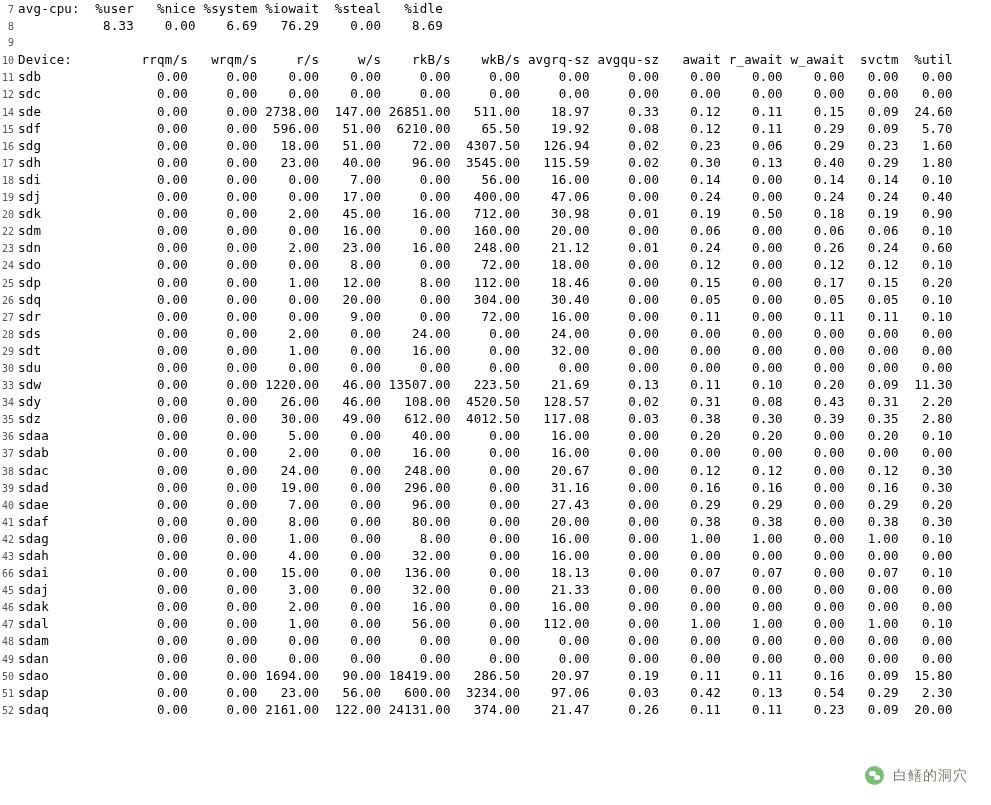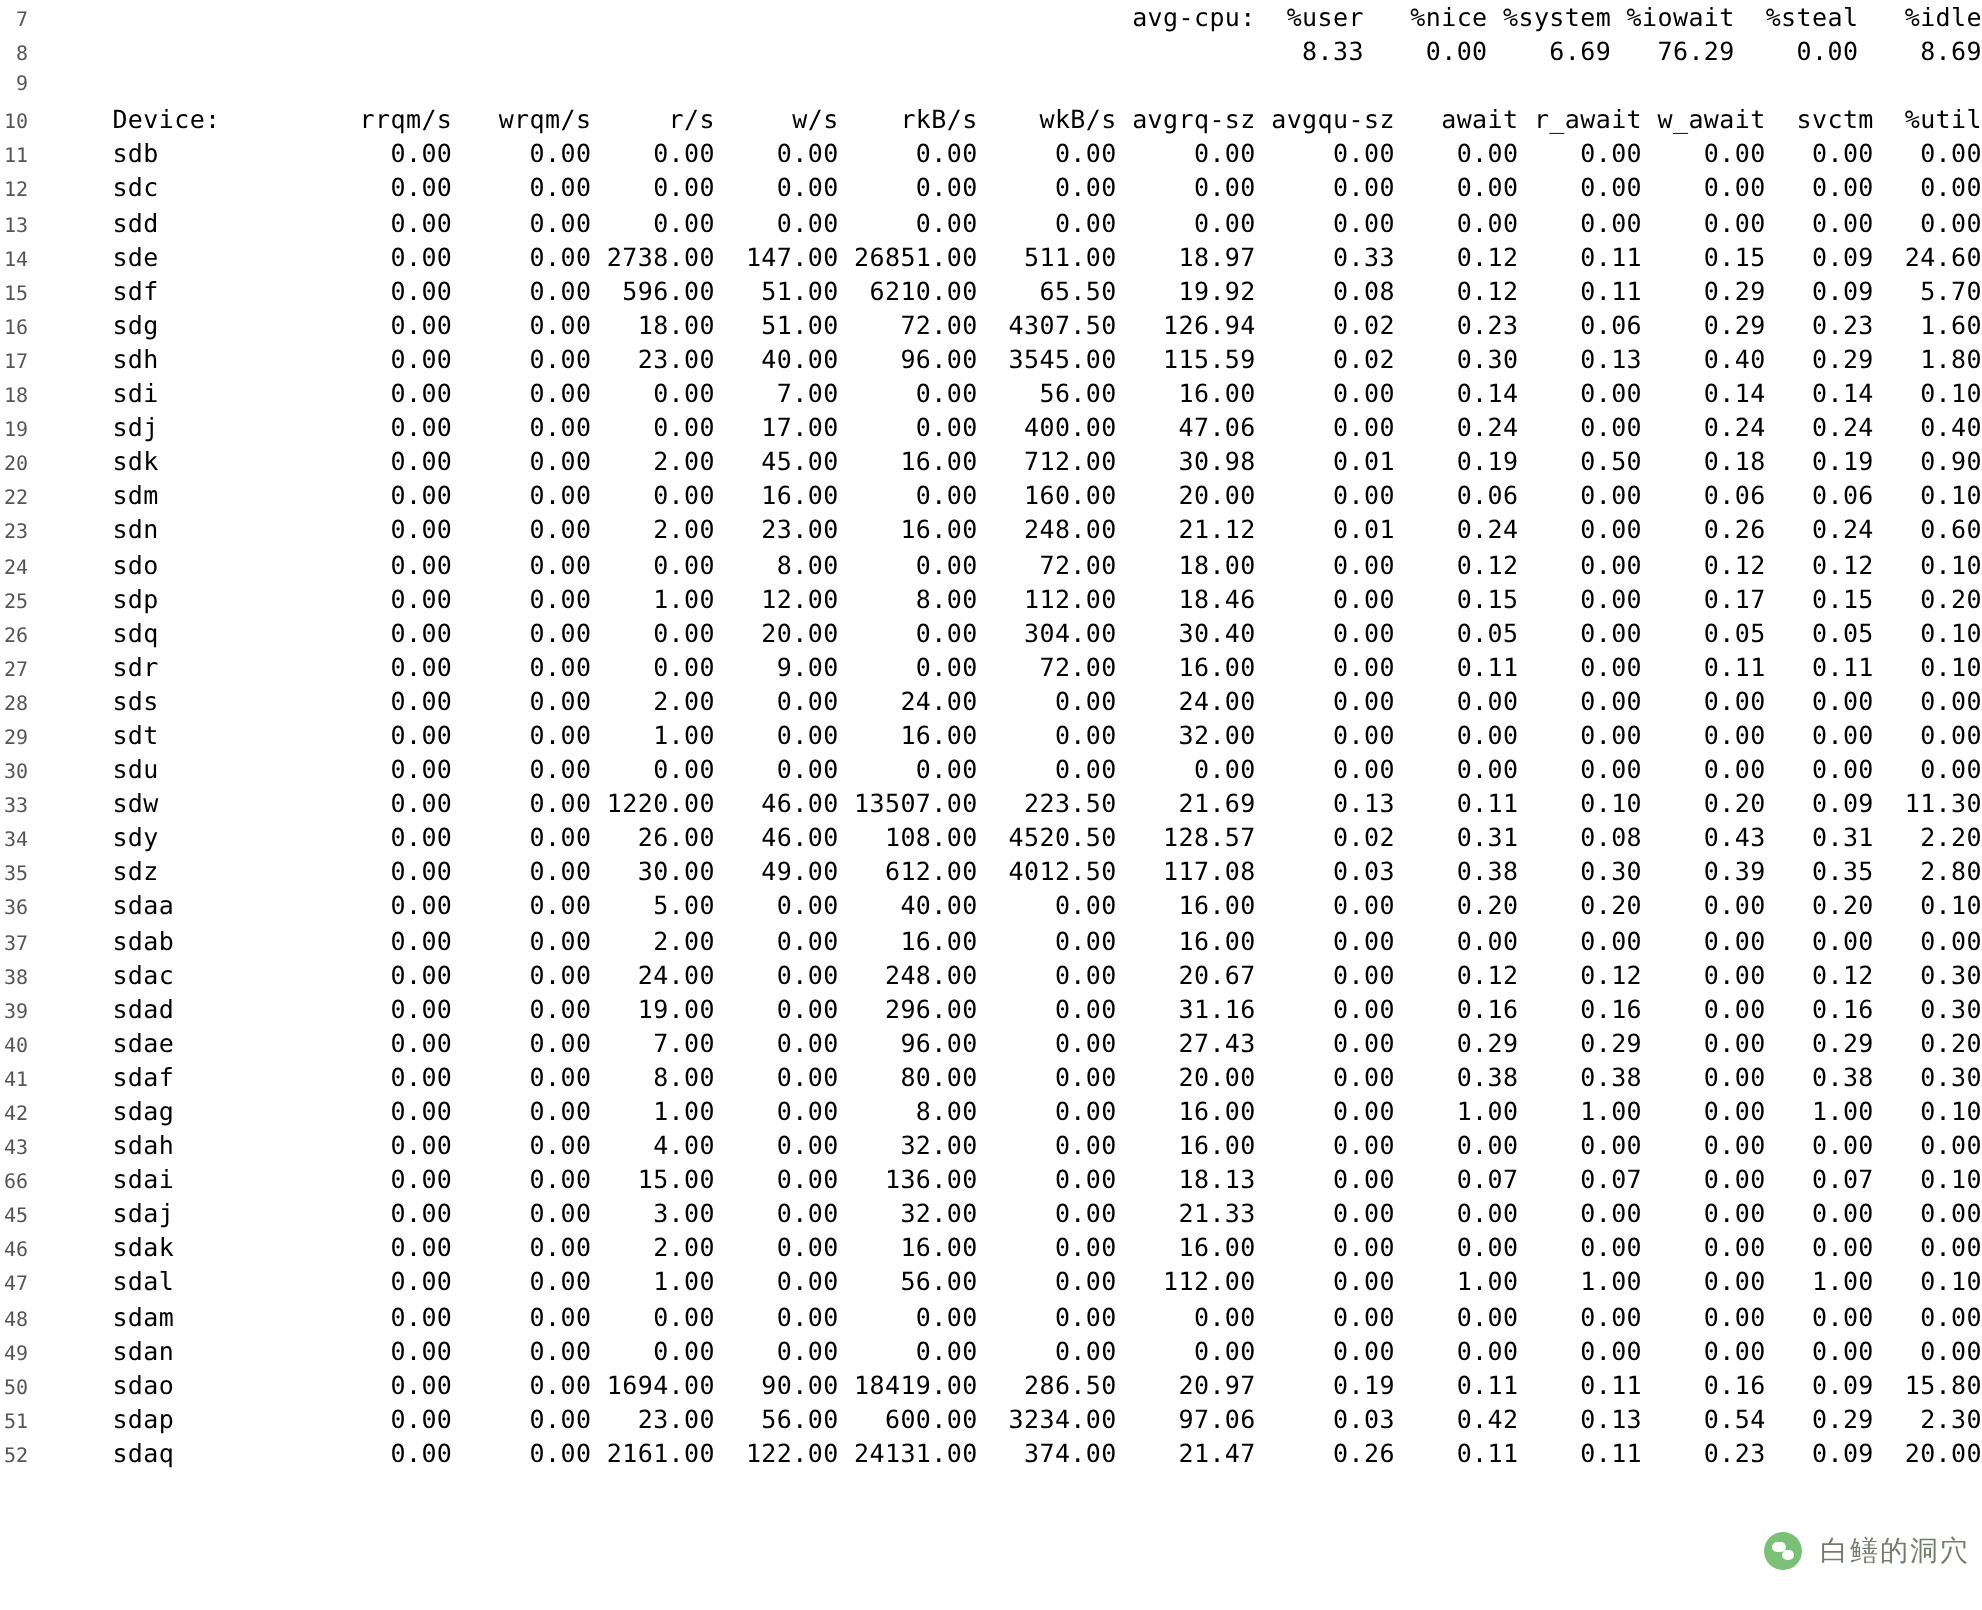--- a/index.html
+++ b/index.html
@@ -36,25 +36,24 @@
     color: #555555;
     font-size: 10px;
     line-height: 17.1px;
     overflow: hidden;
   }
   .content {
     flex: 1;
     white-space: pre;
     font-size: 12.5px;
     letter-spacing: 0.2px;
-    text-align: right;
   }
   .watermark {
     position: absolute;
-    right: 6px;
+    right: 23px;
     bottom: 20px;
     display: flex;
     align-items: center;
     gap: 9px;
     opacity: 0.72;
     pointer-events: none;
   }
   .wm-logo {
     width: 19px;
     height: 19px;
@@ -92,21 +91,20 @@
 </head>
 <body>
 
 <div id="terminal">
     <div class="line"><div class="gutter">7</div><div class="content">avg-cpu:  %user   %nice %system %iowait  %steal   %idle</div></div>
     <div class="line"><div class="gutter">8</div><div class="content">           8.33    0.00    6.69   76.29    0.00    8.69</div></div>
     <div class="line"><div class="gutter">9</div><div class="content"></div></div>
     <div class="line"><div class="gutter">10</div><div class="content">Device:         rrqm/s   wrqm/s     r/s     w/s    rkB/s    wkB/s avgrq-sz avgqu-sz   await r_await w_await  svctm  %util</div></div>
     <div class="line"><div class="gutter">11</div><div class="content">sdb               0.00     0.00    0.00    0.00     0.00     0.00     0.00     0.00    0.00    0.00    0.00   0.00   0.00</div></div>
     <div class="line"><div class="gutter">12</div><div class="content">sdc               0.00     0.00    0.00    0.00     0.00     0.00     0.00     0.00    0.00    0.00    0.00   0.00   0.00</div></div>
-    <div class="line"><div class="gutter">13</div><div class="content">sdd               0.00     0.00    0.00    0.00     0.00     0.00     0.00     0.00    0.00    0.00    0.00   0.00   0.00</div></div>
     <div class="line"><div class="gutter">14</div><div class="content">sde               0.00     0.00 2738.00  147.00 26851.00   511.00    18.97     0.33    0.12    0.11    0.15   0.09  24.60</div></div>
     <div class="line"><div class="gutter">15</div><div class="content">sdf               0.00     0.00  596.00   51.00  6210.00    65.50    19.92     0.08    0.12    0.11    0.29   0.09   5.70</div></div>
     <div class="line"><div class="gutter">16</div><div class="content">sdg               0.00     0.00   18.00   51.00    72.00  4307.50   126.94     0.02    0.23    0.06    0.29   0.23   1.60</div></div>
     <div class="line"><div class="gutter">17</div><div class="content">sdh               0.00     0.00   23.00   40.00    96.00  3545.00   115.59     0.02    0.30    0.13    0.40   0.29   1.80</div></div>
     <div class="line"><div class="gutter">18</div><div class="content">sdi               0.00     0.00    0.00    7.00     0.00    56.00    16.00     0.00    0.14    0.00    0.14   0.14   0.10</div></div>
     <div class="line"><div class="gutter">19</div><div class="content">sdj               0.00     0.00    0.00   17.00     0.00   400.00    47.06     0.00    0.24    0.00    0.24   0.24   0.40</div></div>
     <div class="line"><div class="gutter">20</div><div class="content">sdk               0.00     0.00    2.00   45.00    16.00   712.00    30.98     0.01    0.19    0.50    0.18   0.19   0.90</div></div>
     <div class="line"><div class="gutter">22</div><div class="content">sdm               0.00     0.00    0.00   16.00     0.00   160.00    20.00     0.00    0.06    0.00    0.06   0.06   0.10</div></div>
     <div class="line"><div class="gutter">23</div><div class="content">sdn               0.00     0.00    2.00   23.00    16.00   248.00    21.12     0.01    0.24    0.00    0.26   0.24   0.60</div></div>
     <div class="line"><div class="gutter">24</div><div class="content">sdo               0.00     0.00    0.00    8.00     0.00    72.00    18.00     0.00    0.12    0.00    0.12   0.12   0.10</div></div>

